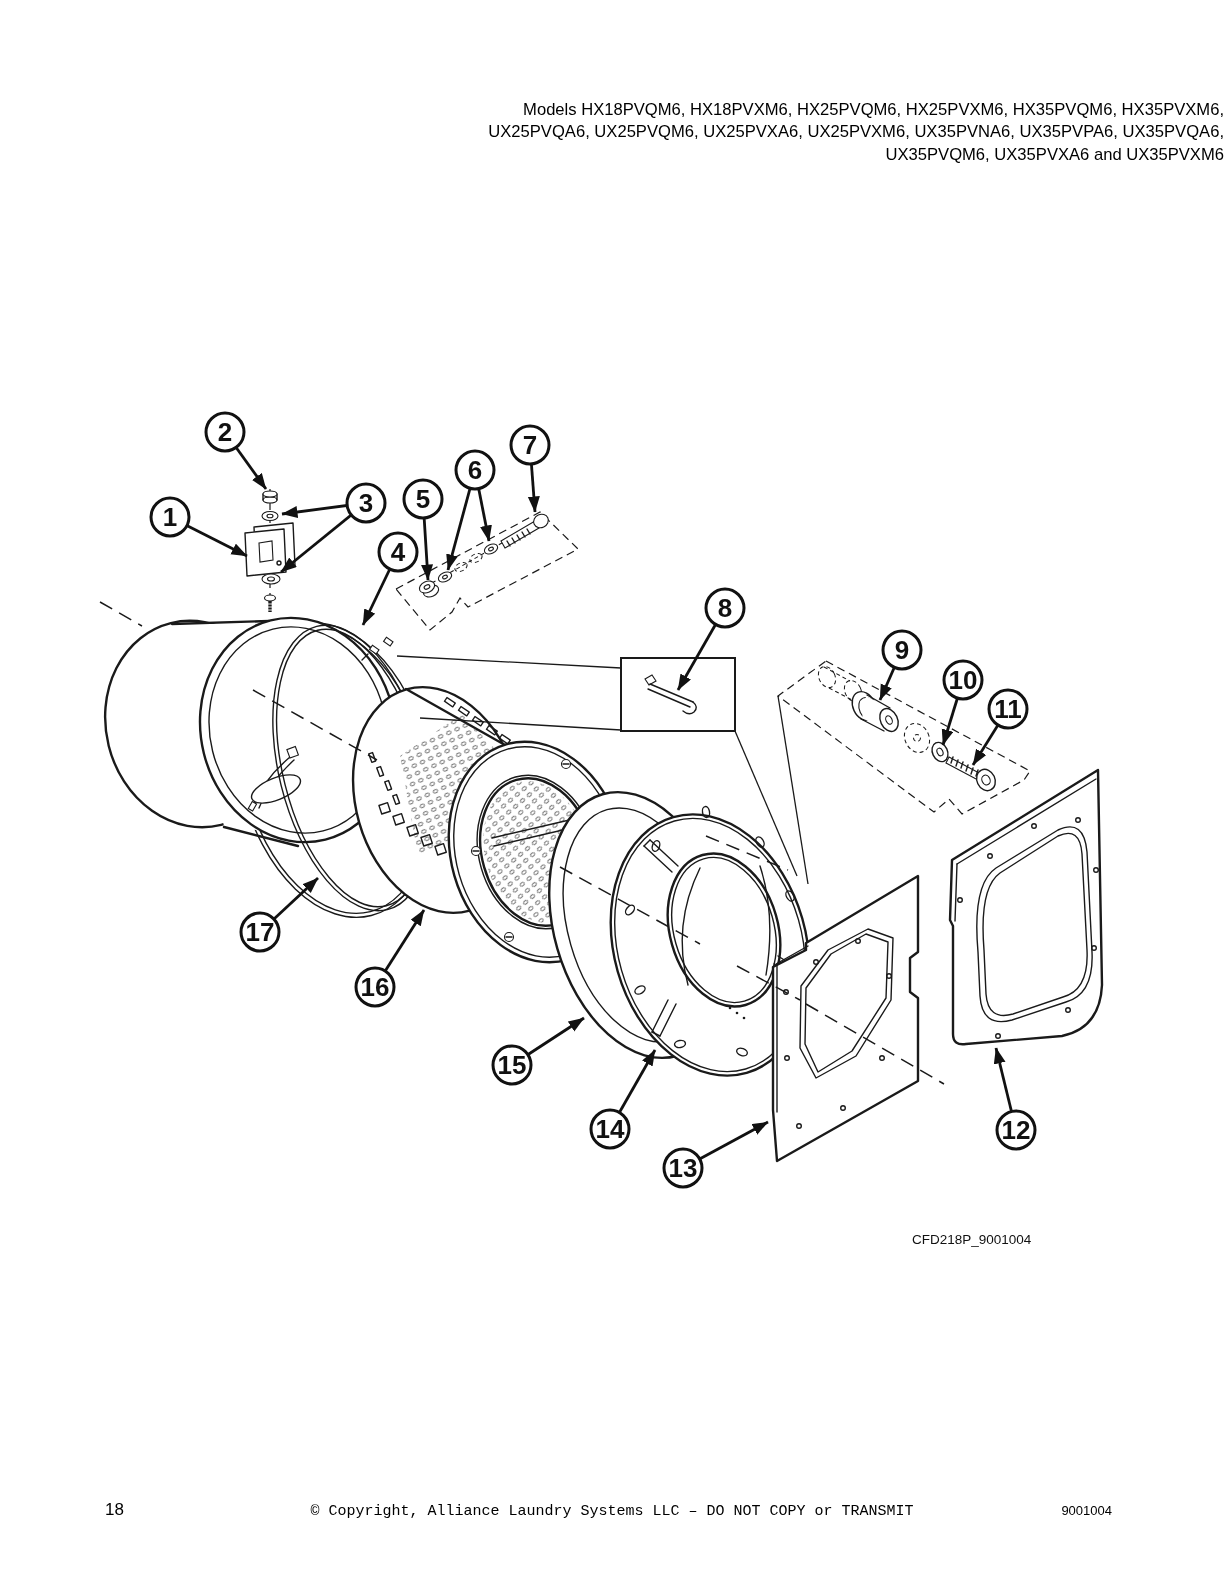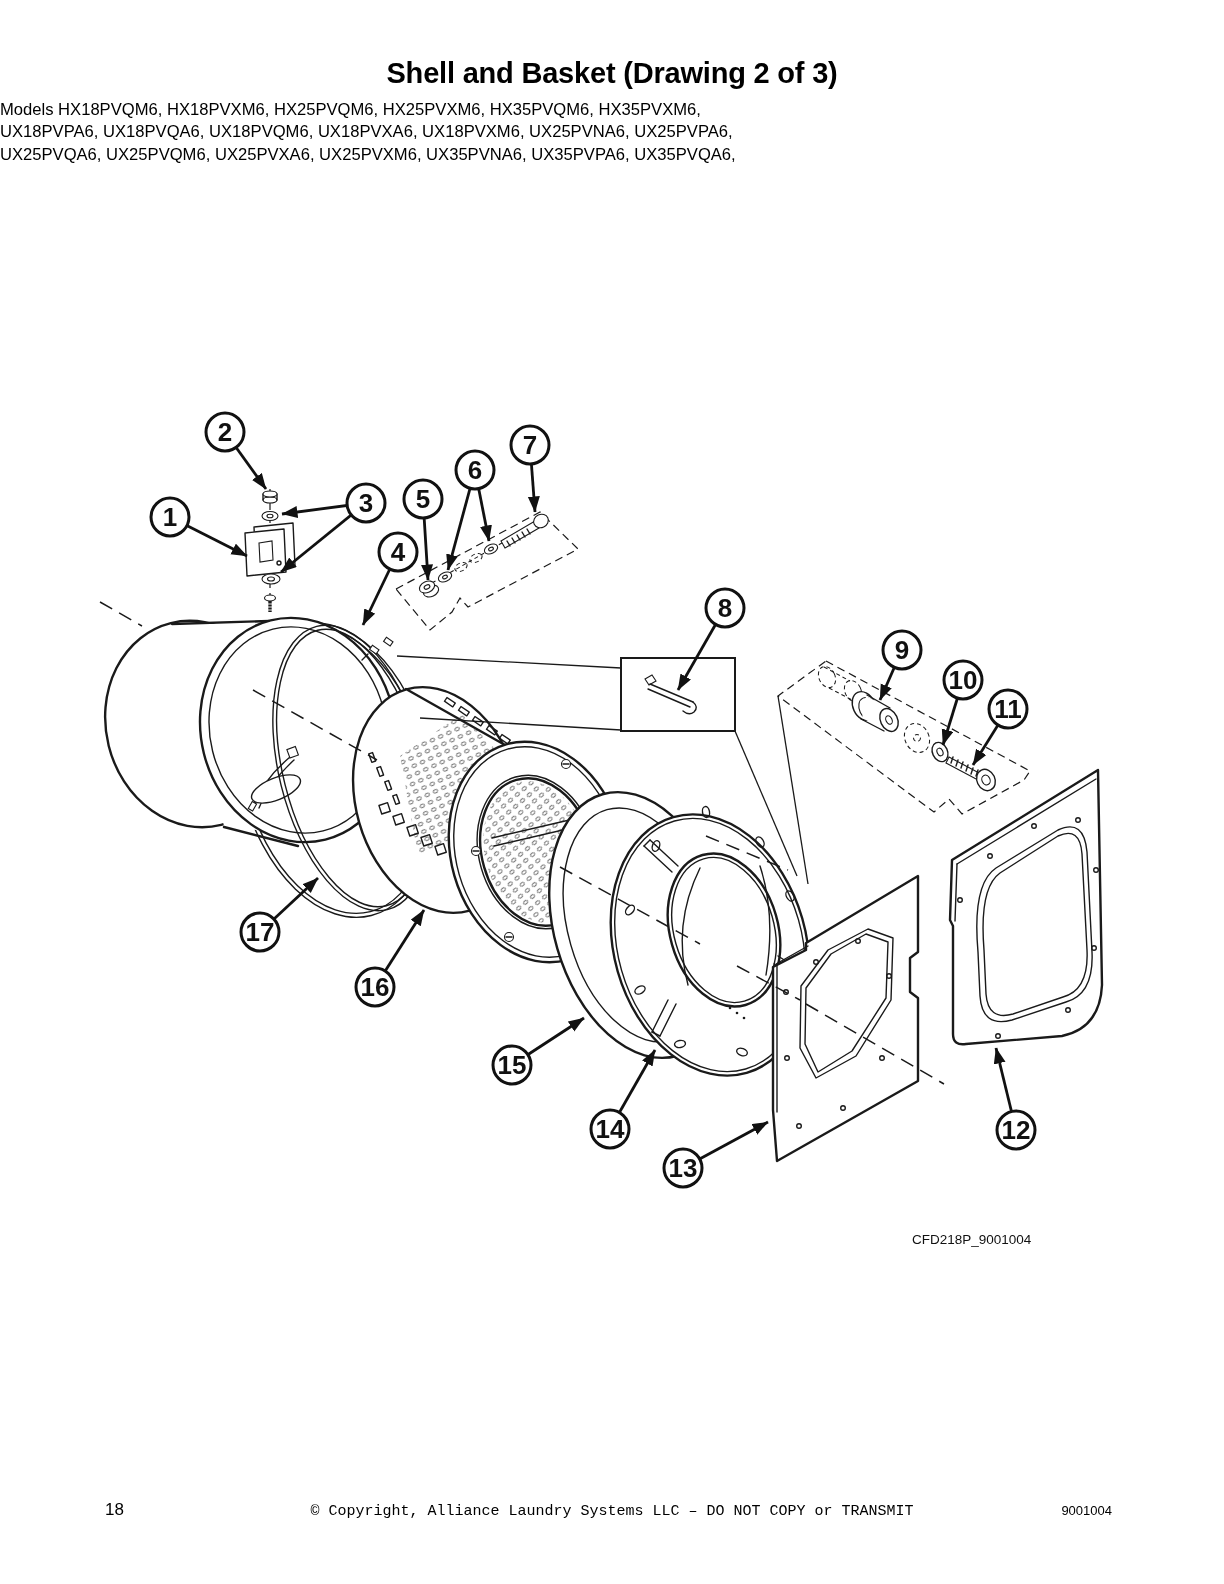--- a/index.html
+++ b/index.html
@@ -1,20 +1,20 @@
 <!DOCTYPE html>
 <html><head>
 <meta charset="utf-8">
 <style>
   html,body{margin:0;padding:0;background:#e8e8e8;}
   .page{position:relative;width:1224px;height:1584px;background:#ffffff;margin:0 auto;
         font-family:"Liberation Sans",sans-serif;color:#000;overflow:hidden;}
   .title{position:absolute;top:57px;left:0;width:100%;text-align:center;
          font-size:29px;font-weight:bold;letter-spacing:-0.2px;}
-  .models{position:absolute;top:99px;left:0;width:100%;text-align:left;
+  .models{position:absolute;top:99px;left:0;width:100%;text-align:right;
           font-size:16.6px;line-height:22.4px;}
   .diagram-svg{position:absolute;top:0;left:0;}
   .footer-page{position:absolute;top:1500px;left:105px;font-size:17px;text-align:center;}
   .footer-copy{position:absolute;top:1503px;left:0;width:100%;text-align:center;font-size:15px;font-family:Liberation Mono, monospace;}
   .footer-doc{position:absolute;top:1503px;left:1042px;width:70px;text-align:right;font-size:13px;}
   
   .ln{fill:none;stroke:#1a1a1a;stroke-width:1.4;stroke-linecap:round;stroke-linejoin:round;}
   .ln2{fill:none;stroke:#1a1a1a;stroke-width:2.4;stroke-linecap:round;stroke-linejoin:round;}
   .wh{fill:#fff;stroke:#1a1a1a;stroke-width:1.4;stroke-linejoin:round;}
   .wh2{fill:#fff;stroke:#1a1a1a;stroke-width:2.4;stroke-linejoin:round;}
@@ -27,26 +27,25 @@
   .callout-circle{fill:#fff;stroke:#111;stroke-width:3px;}
   .callout-num{font-family:"Liberation Sans",sans-serif;font-size:26px;font-weight:bold;
                fill:#111;text-anchor:middle;}
   .caption{font-family:"Liberation Sans",sans-serif;font-size:13.5px;fill:#111;}
 </style>
 </head>
 <body>
 
 <div class="page">
 
-  <div class="title">Shell and Basket (Drawing 2 of 3)</div>
 
   <div class="models">
     <div>Models HX18PVQM6, HX18PVXM6, HX25PVQM6, HX25PVXM6, HX35PVQM6, HX35PVXM6,</div>
-    <div>UX18PVPA6, UX18PVQA6, UX18PVQM6, UX18PVXA6, UX18PVXM6, UX25PVNA6, UX25PVPA6,</div>
     <div>UX25PVQA6, UX25PVQM6, UX25PVXA6, UX25PVXM6, UX35PVNA6, UX35PVPA6, UX35PVQA6,</div>
+    <div>UX35PVQM6, UX35PVXA6 and UX35PVXM6</div>
   </div>
 
   <svg class="diagram-svg" width="1224" height="1584" viewBox="0 0 1224 1584">
     <defs>
       <marker id="arw" markerUnits="userSpaceOnUse" markerWidth="17" markerHeight="13" refX="15.5" refY="6" orient="auto">
         <path d="M0,0 L16,6 L0,12 Z" fill="#111"></path>
       </marker>
       <pattern id="perf" width="9" height="8" patternUnits="userSpaceOnUse" patternTransform="rotate(-24)">
         <ellipse cx="4" cy="4" rx="2.4" ry="1.7" fill="none" stroke="#333" stroke-width="0.7"></ellipse>
       </pattern>

